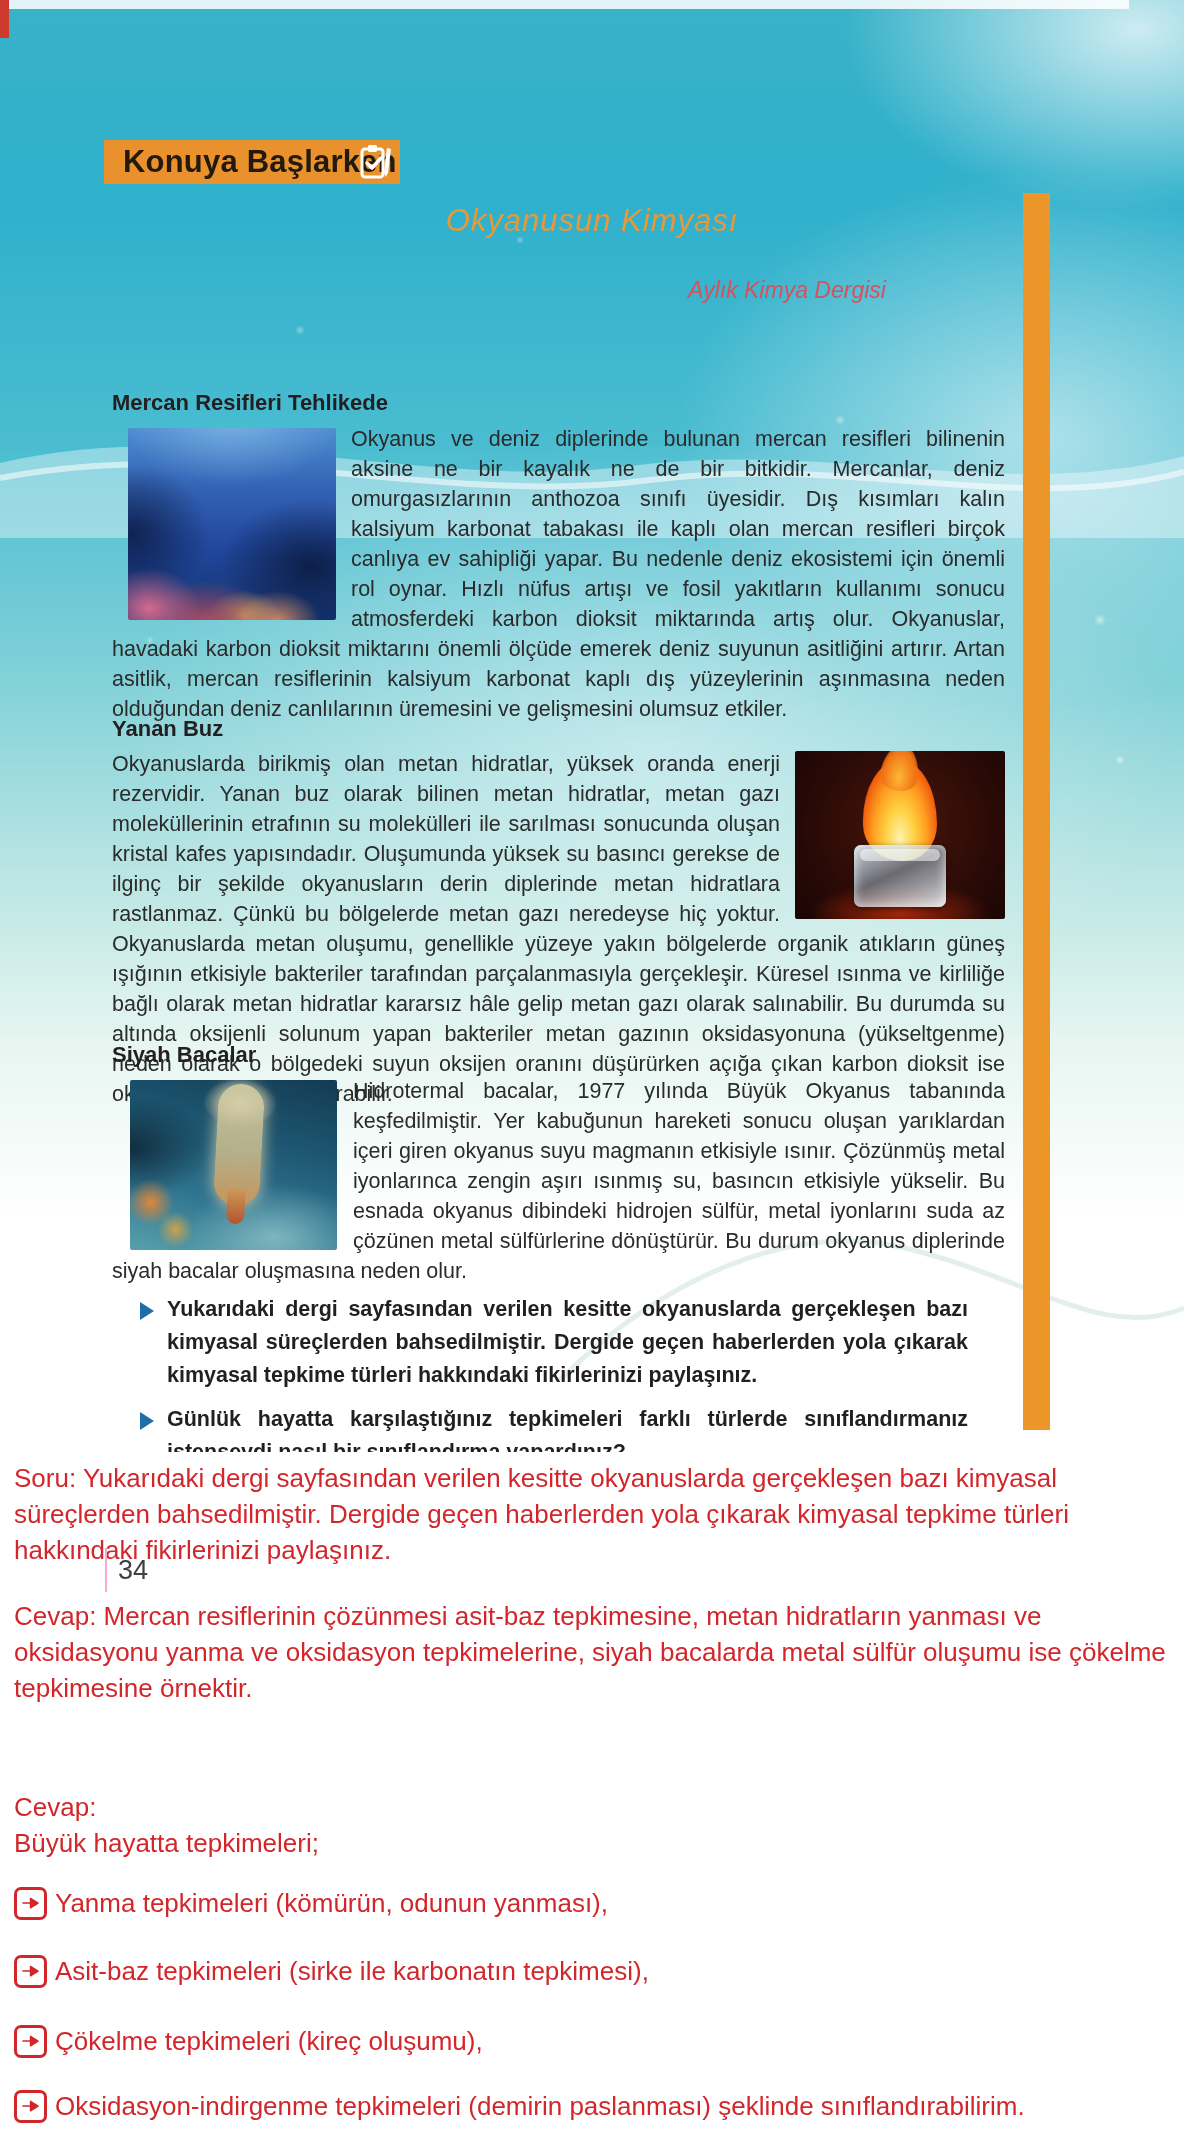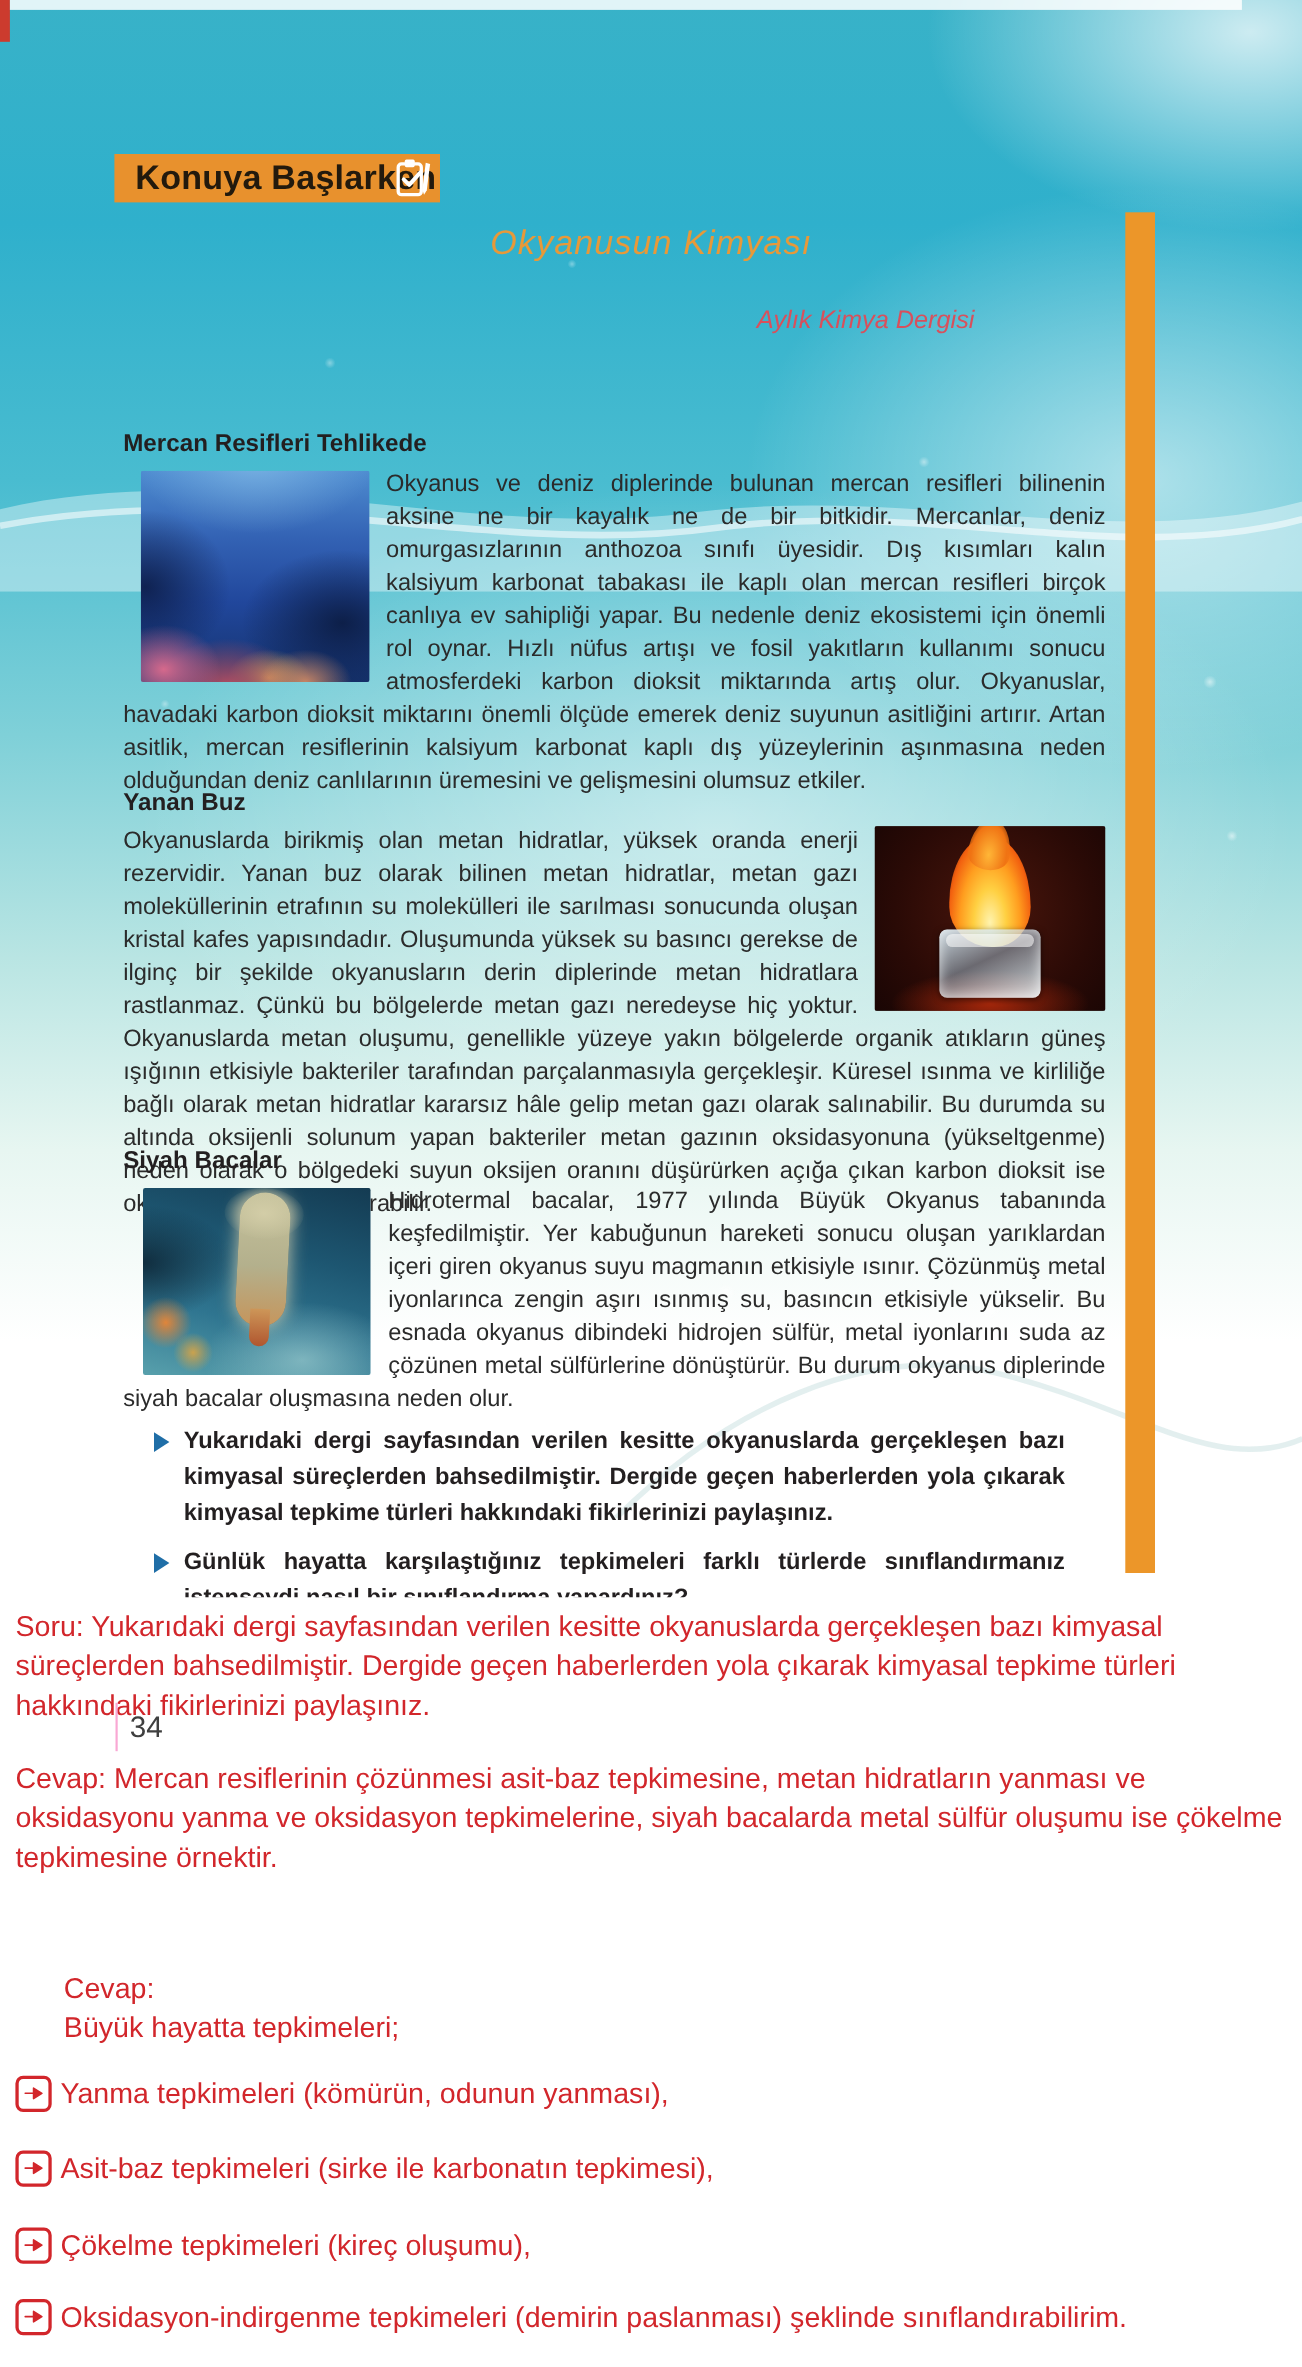--- a/index.html
+++ b/index.html
@@ -115,21 +115,21 @@
   .q-item { display:flex; margin-bottom:11px; }
   .tri { flex:0 0 14px; margin-top:9px; margin-right:13px;
     width:0; height:0; border-top:9px solid transparent; border-bottom:9px solid transparent; border-left:14px solid #1f6ea7; }
   .q-text { font-size:21.5px; font-weight:bold; line-height:33px; color:#231f20; text-align:justify; }
 
   
   .answers { position:absolute; left:0; top:1452px; width:1184px; height:700px; background:#ffffff; }
   .red-par { position:absolute; left:14px; width:1156px; font-size:26px; line-height:36px; color:#d2262b; }
   .page-num-row { position:absolute; left:105px; top:96px; border-left:2px solid #f9a8d4; padding-left:11px;
     font-size:27px; color:#3f3f3f; height:44px; display:flex; align-items:center; }
-  .red-line { position:absolute; left:14px; font-size:26px; color:#d2262b;margin-left:44px; }
+  .red-line { position:absolute; left:14px; font-size:26px; color:#d2262b; }
   .ans-item { position:absolute; left:14px; display:flex; align-items:center; }
   .arrow-box { width:33px; height:33px; border:3px solid #d2262b; border-radius:7px;
     display:flex; align-items:center; justify-content:center; margin-right:8px; flex:0 0 33px; }
   .ans-item .txt { font-size:26px; color:#d2262b; }
 </style>
 </head>
 <body>
 
 <div class="page">
 

